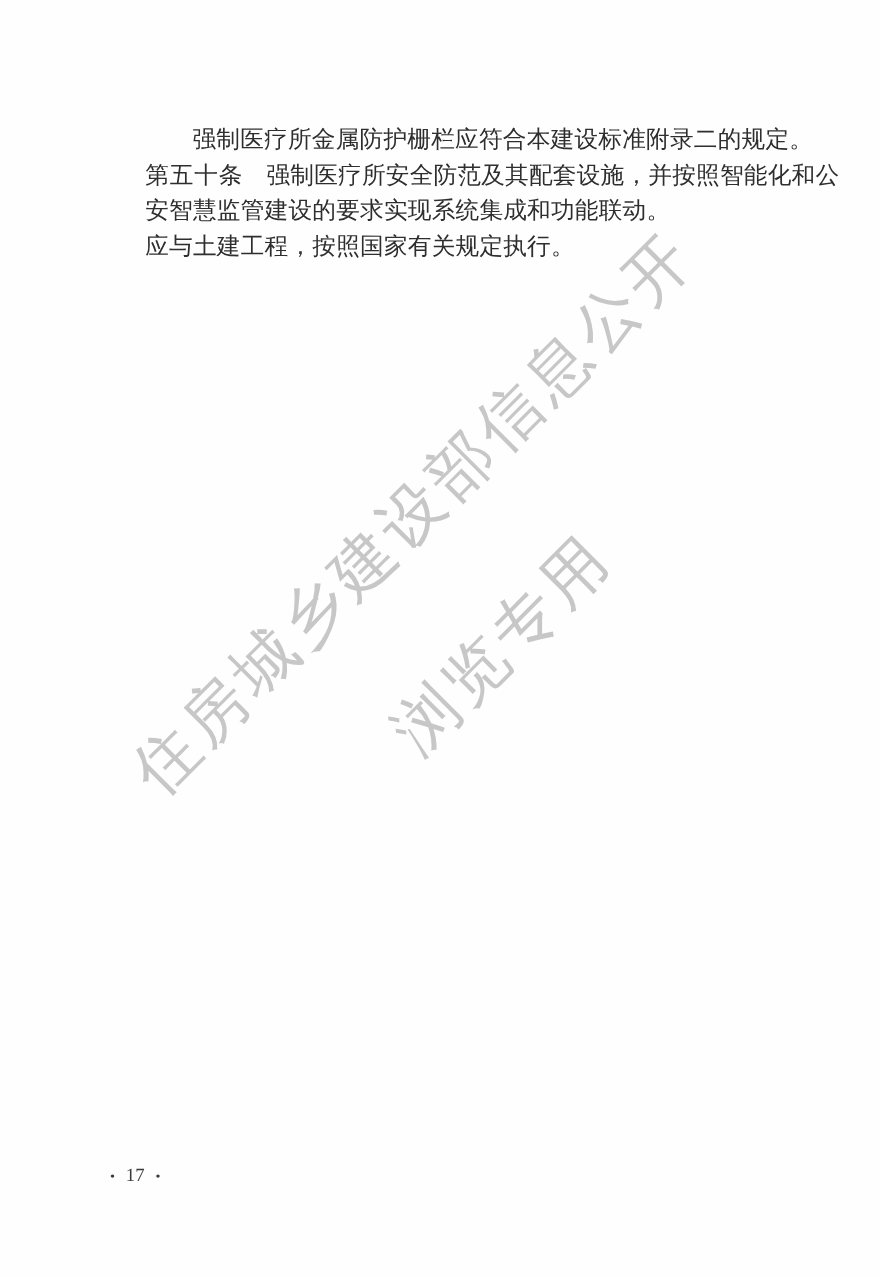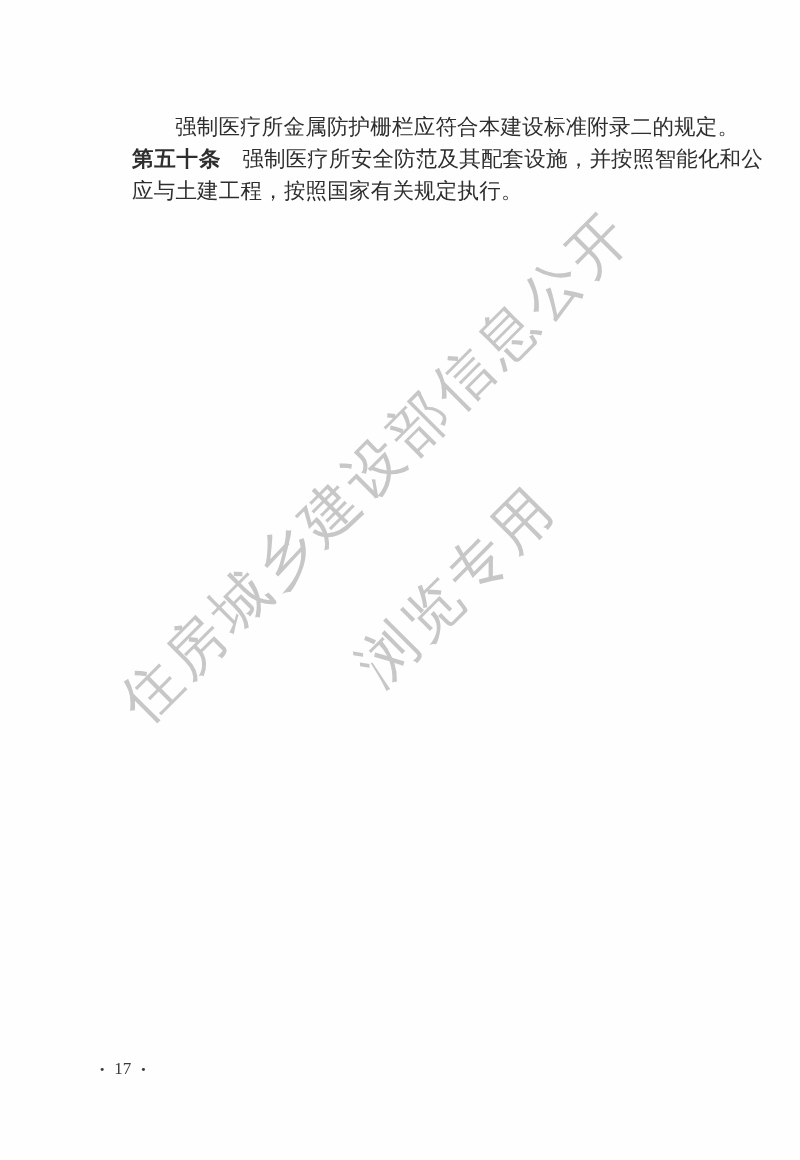--- a/index.html
+++ b/index.html
@@ -38,21 +38,21 @@
     letter-spacing: 0.2px;
     color: #2e2e2e;
     margin-left: 36px;
   }
   .line {
     margin: 0;
     white-space: nowrap;
   }
   .indent { text-indent: 43px; }
   .article-label {
-    font-weight: 700;
+    font-weight: 400;
     font-family: "Liberation Sans", "DejaVu Sans", sans-serif;
     letter-spacing: 0.8px;
   }
   .label-gap { display: inline-block; width: 21px; }
   
   .footer {
     position: absolute;
     left: 99px;
     top: 1059px;
     display: flex;
@@ -73,20 +73,21 @@
 <div class="page">
 
   <span class="wm wm-1">住房城乡建设部信息公开</span>
   <span class="wm wm-2">浏览专用</span>
 
   <div class="content">
 
     <p class="line indent">强制医疗所金属防护栅栏应符合本建设标准附录二的规定。</p>
 
     <p class="line"><span class="article-label">第五十条</span><span class="label-gap"></span><span>强制医疗所安全防范及其配套设施，并按照智能化和公</span></p>
+    <p class="line">安智慧监管建设的要求实现系统集成和功能联动。</p>
 
 
     <p class="line">应与土建工程，按照国家有关规定执行。</p>
 
   </div>
 
   <div class="footer">
     <span class="dot">·</span>
     <span class="num">17</span>
     <span class="dot">·</span>

